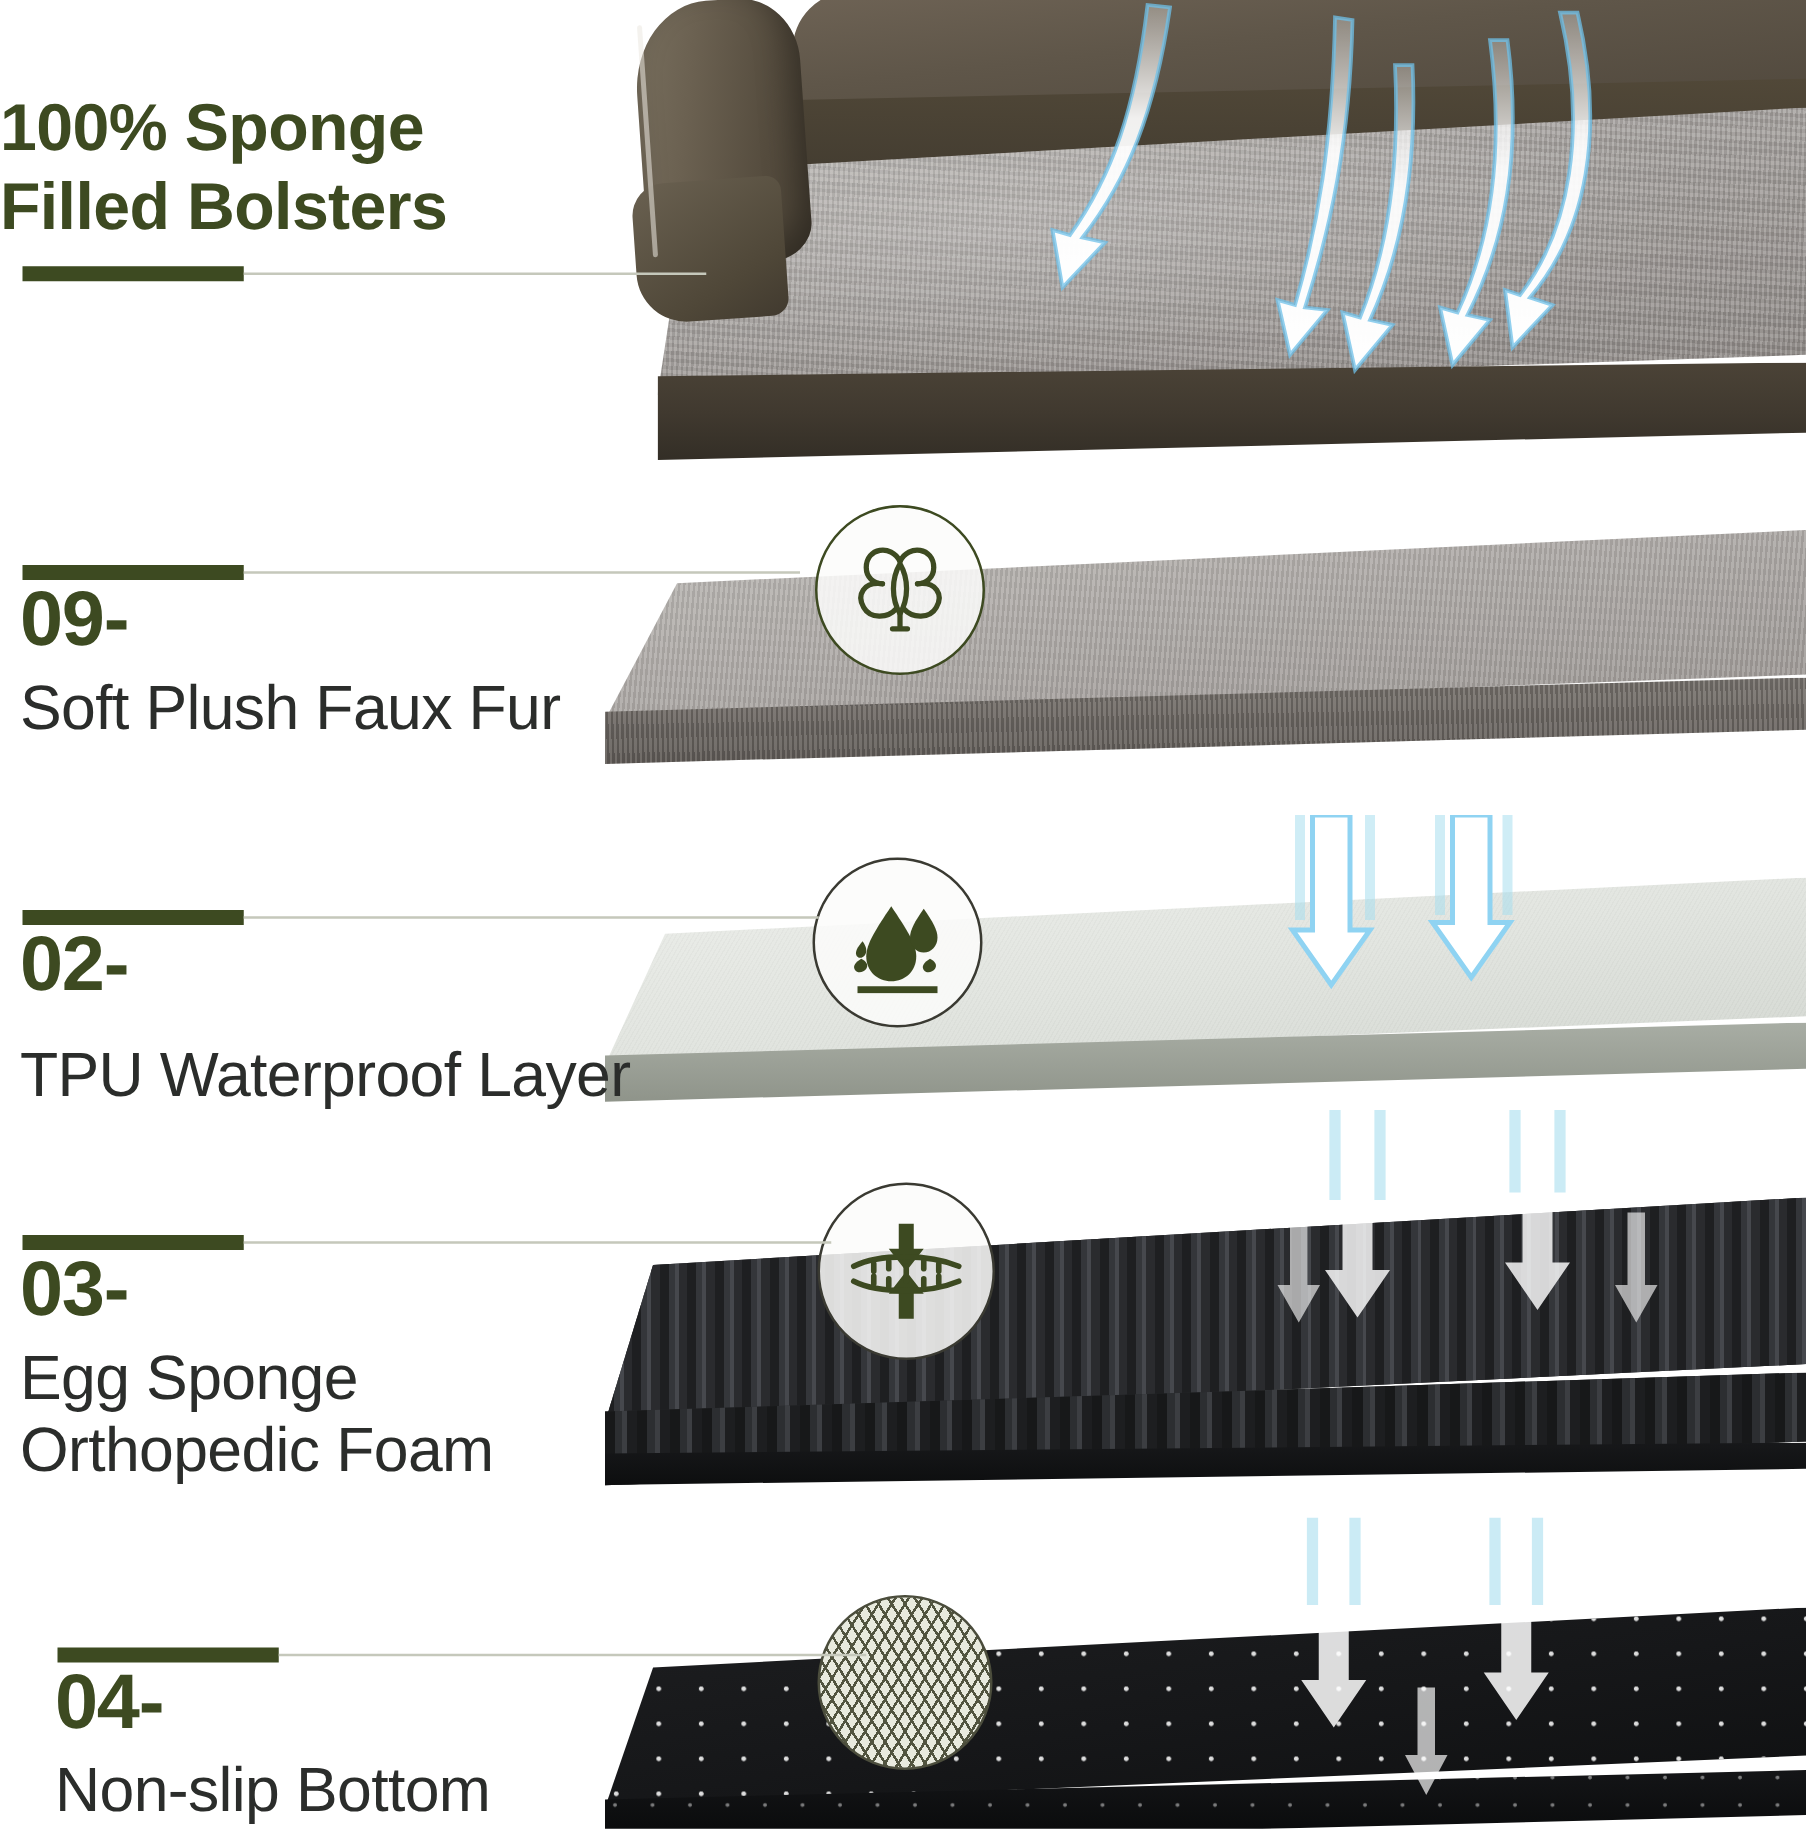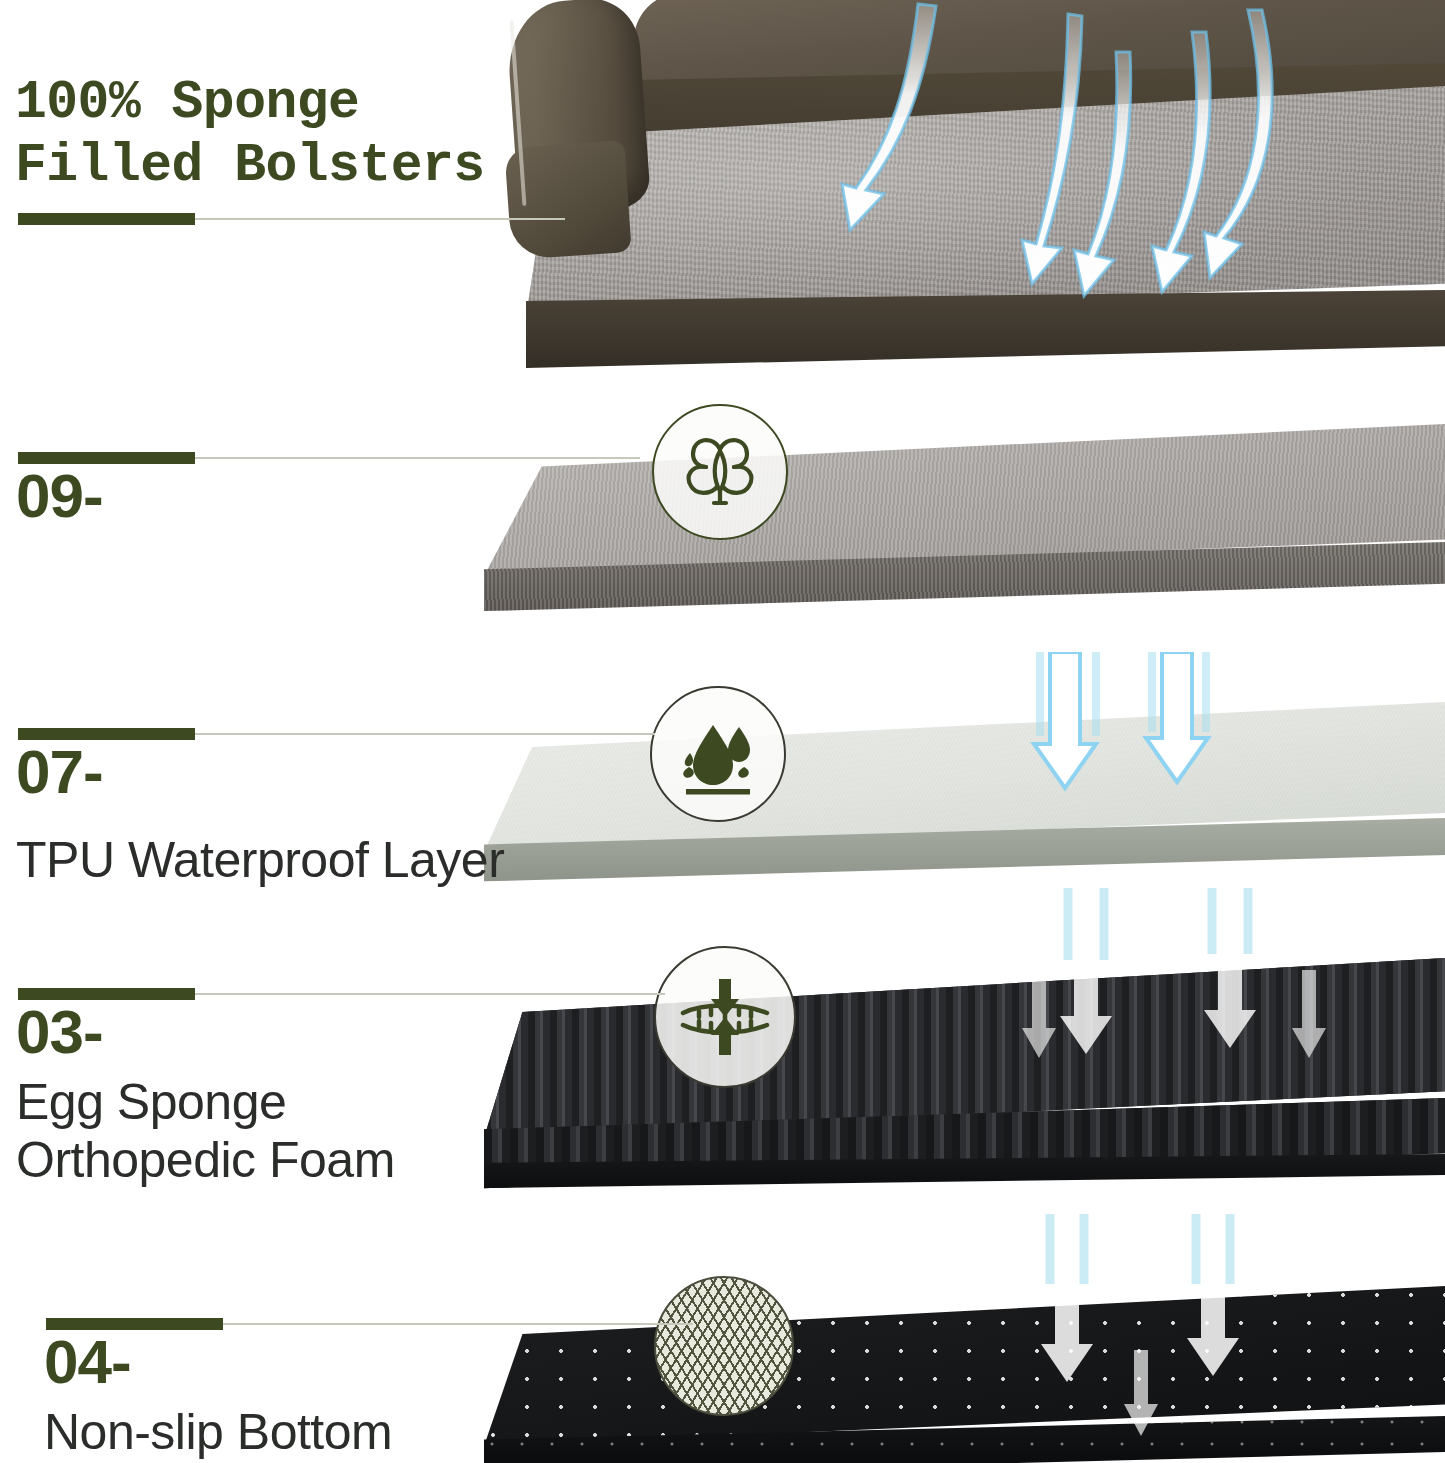--- a/index.html
+++ b/index.html
@@ -40,24 +40,23 @@
   }
   .desc {
     font-size:50px; color:#2b2d2b;
     line-height:1.16; margin-left:16px;
     letter-spacing:-0.5px;
     white-space:pre-line;
   }
 
   .hero-title {
     font-size:53px; font-weight:bold; color:#3d4a21;
-    line-height:1.18; margin-left:15px;
+    line-height:1.18; margin-left:0;
     letter-spacing:-0.5px;
     white-space:pre-line;
-    font-family:Liberation Mono, monospace;
   }
 
   
   .prod { position:absolute; }
 
   
   #hero { left:484px; top:-6px; width:961px; height:400px; }
 
   .bolster-back {
     position:absolute; left:150px; top:0px; width:811px; height:128px;
@@ -271,20 +270,21 @@
       </g>
     </svg>
   </div>
 
   <div class="callout" style="top:452px; width:560px;">
     <div class="rule-row">
       <div class="rule-green" style="width:177px;"></div>
       <div class="rule-thin" style="left:195px; width:445px;"></div>
     </div>
     <div class="num">09-</div>
+    <div class="desc" style="margin-top:10px;">Soft Plush Faux Fur</div>
   </div>
 
   <div class="prod" id="layer2">
     <div class="tpu-top"></div>
     <div class="tpu-edge"></div>
 
     <svg style="position:absolute;left:0;top:-36px;width:961px;height:240px;" viewBox="0 0 961 240">
       <g>
         <path d="M566 0 L596 0 L596 92 L612 92 L581 136 L550 92 L566 92 Z" fill="#ffffff" stroke="#8fd3f2" stroke-width="4"></path>
         <path d="M678 0 L708 0 L708 86 L724 86 L693 130 L662 86 L678 86 Z" fill="#ffffff" stroke="#8fd3f2" stroke-width="4"></path>
@@ -307,21 +307,21 @@
       </g>
       <rect x="13" y="80" width="64" height="5.5" fill="#3d4a21"></rect>
     </svg>
   </div>
 
   <div class="callout" style="top:728px; width:620px;">
     <div class="rule-row">
       <div class="rule-green" style="width:177px;"></div>
       <div class="rule-thin" style="left:195px; width:460px;"></div>
     </div>
-    <div class="num">07-</div>
+    <div class="num">02-</div>
     <div class="desc" style="margin-top:28px;">TPU Waterproof Layer</div>
   </div>
 
   <div class="prod" id="layer3">
     <div class="foam-top"></div>
     <div class="foam-edge"></div>
     <div class="foam-base"></div>
 
     <svg style="position:absolute;left:0;top:-60px;width:961px;height:300px;" viewBox="0 0 961 300">
       <g>

